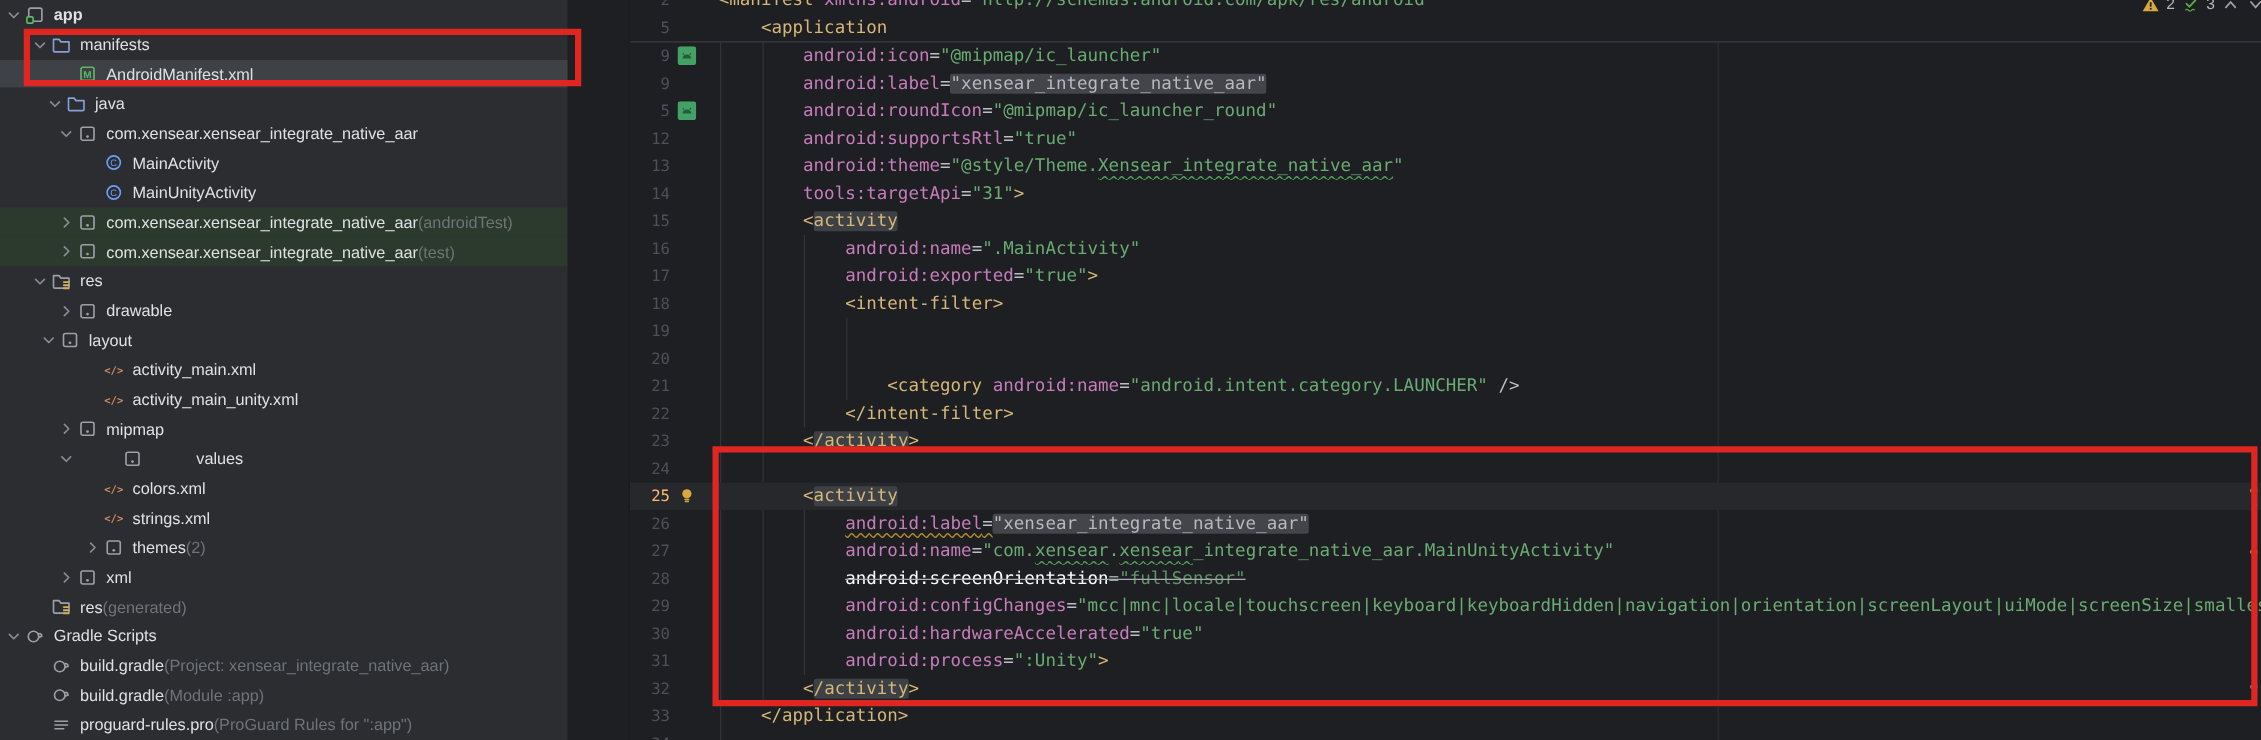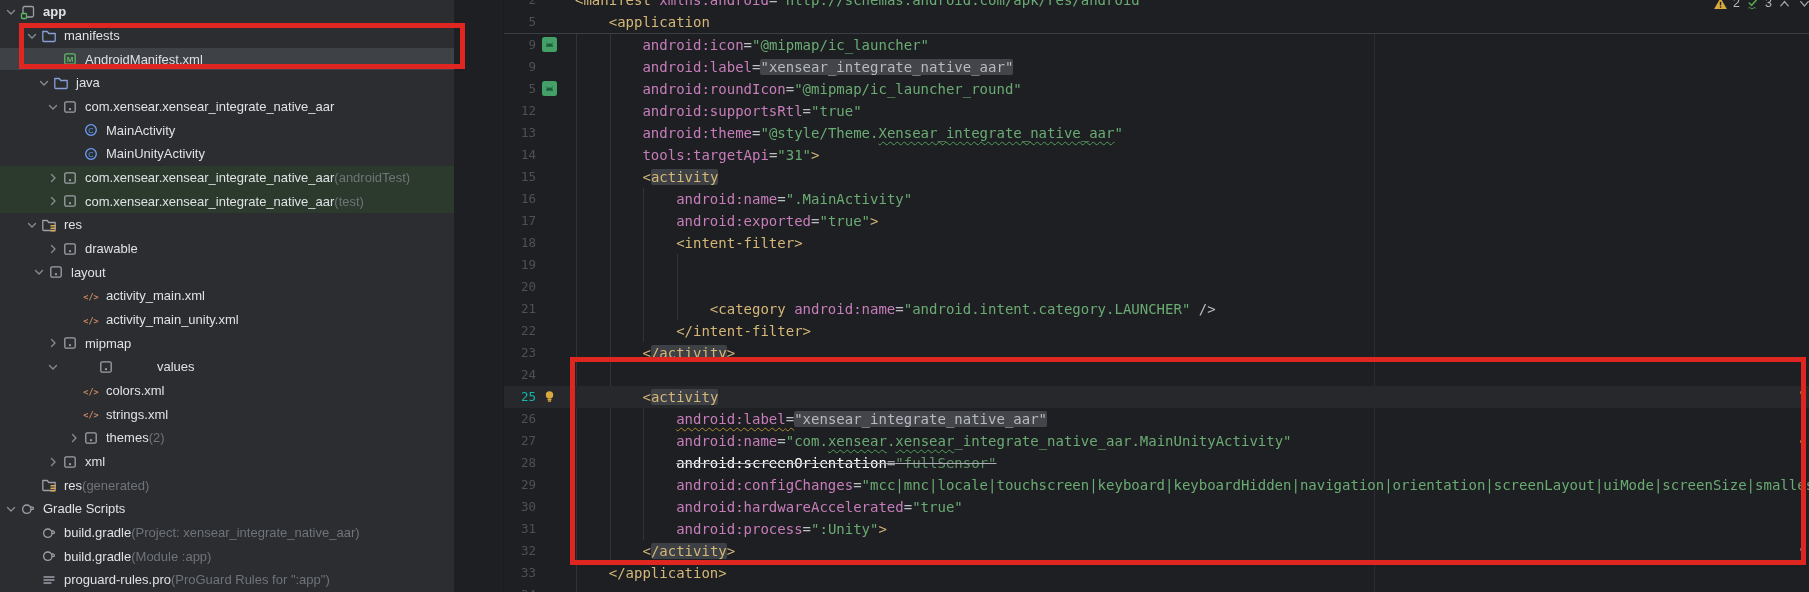--- a/index.html
+++ b/index.html
@@ -33,21 +33,21 @@
   #editor{
     position:absolute;left:504px;top:0;width:1305px;height:592px;
     background:#1e1f22;overflow:hidden;
   }
   .cl{display:flex;height:22px;position:relative;width:1305px;}
   .cl.cur{background:#26282c;}
   .ln{
     flex:0 0 32px;text-align:right;color:#4d5157;
     font:12.5px/22px "DejaVu Sans Mono",monospace;
   }
-  .cl.cur .ln{color:#14b8a6;}
+  .cl.cur .ln{color:#fdba74;}
   .gi{flex:0 0 27px;padding-left:6px;box-sizing:border-box;}
   .gi svg{width:15px;height:15px;margin-top:3px;display:block;}
   .ct{
     white-space:pre;font:14px/22px "DejaVu Sans Mono",monospace;
     padding-left:12px;color:#bcbec4;
   }
   .t{color:#d5b778;}
   .a{color:#c77dbb;}
   .p{color:#bcbec4;}
   .s{color:#6aab73;}

